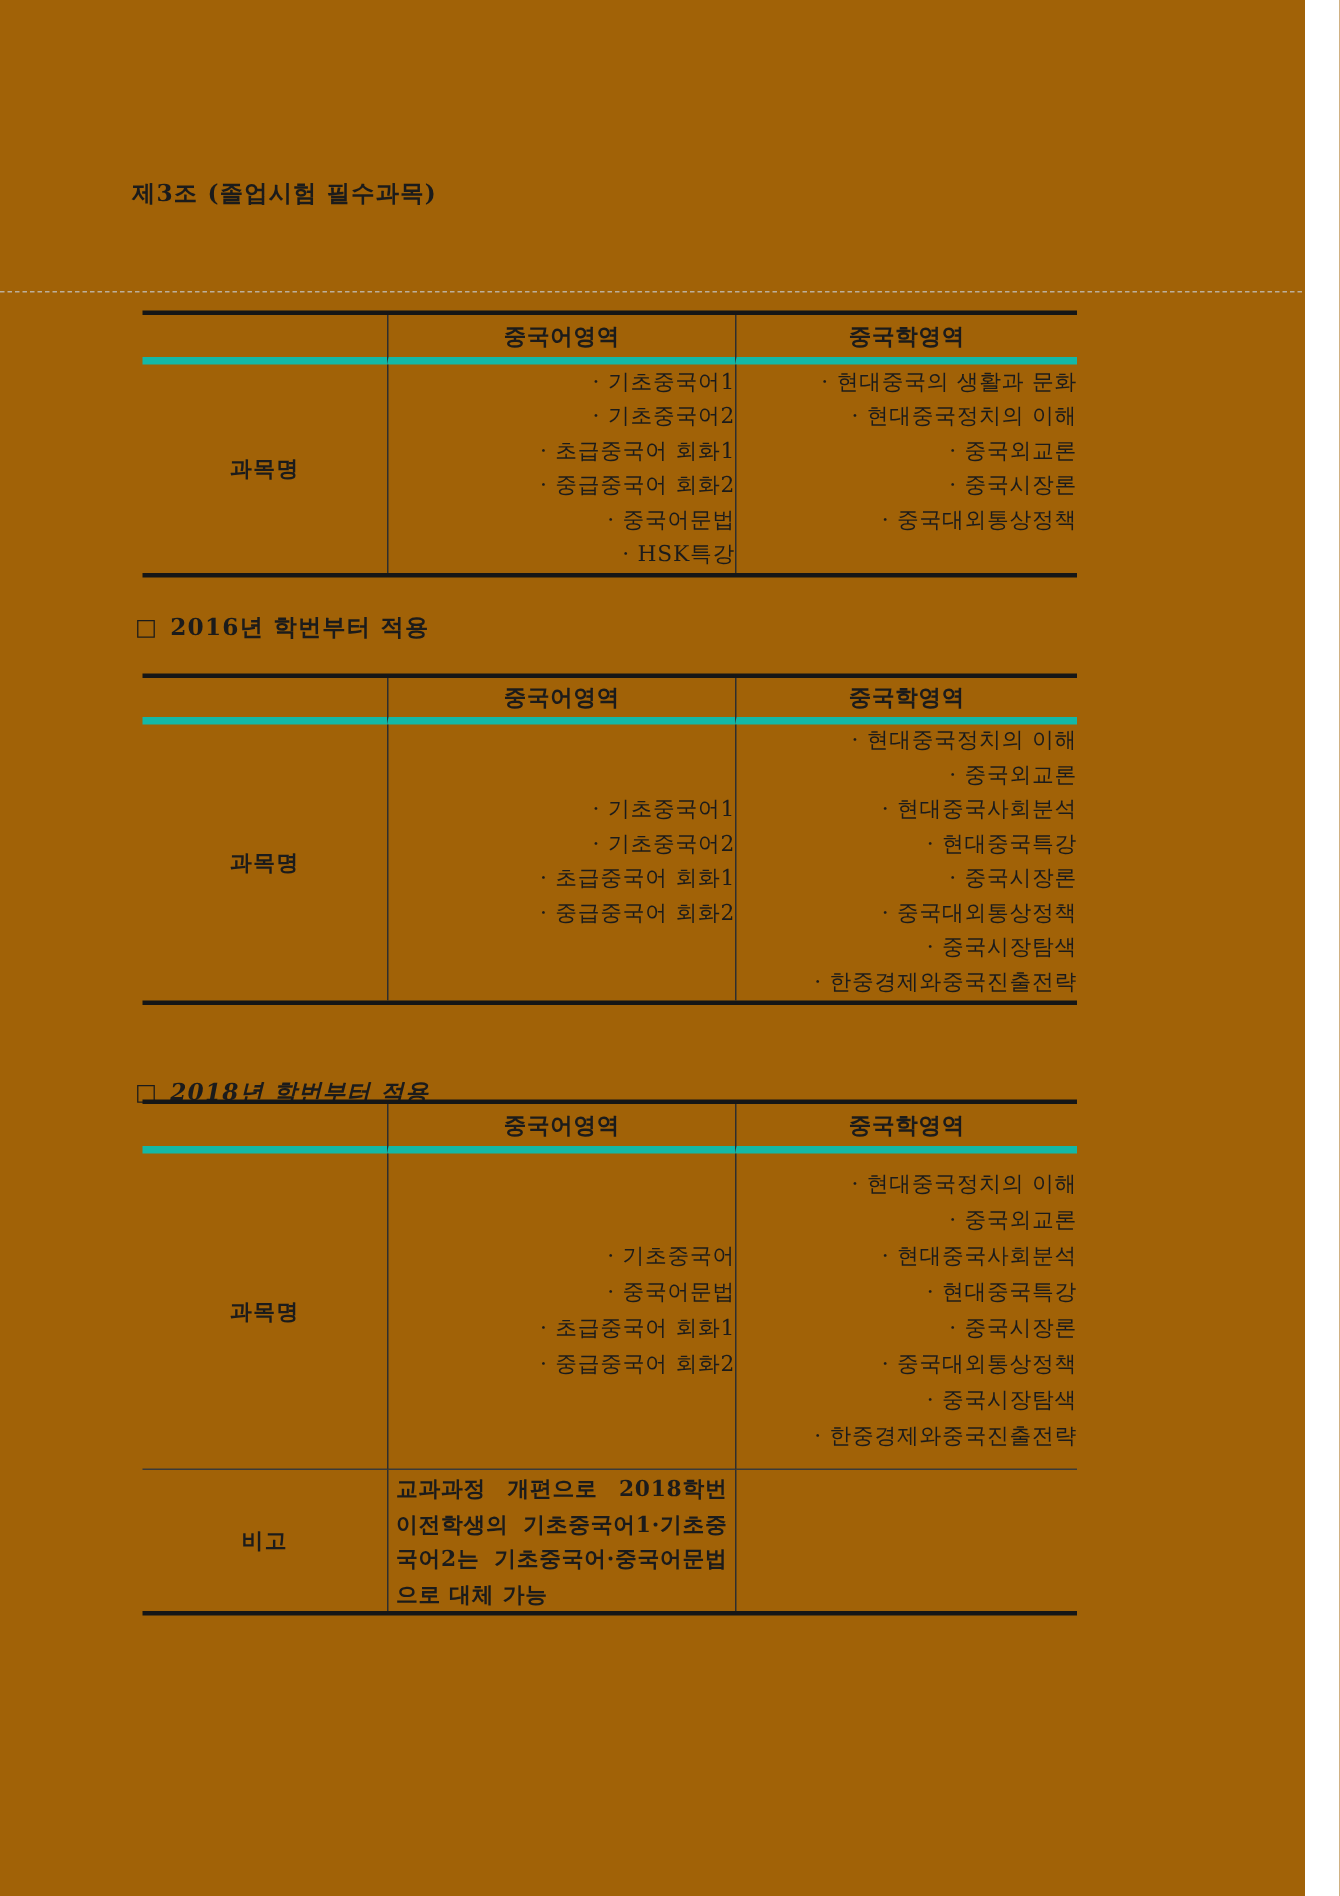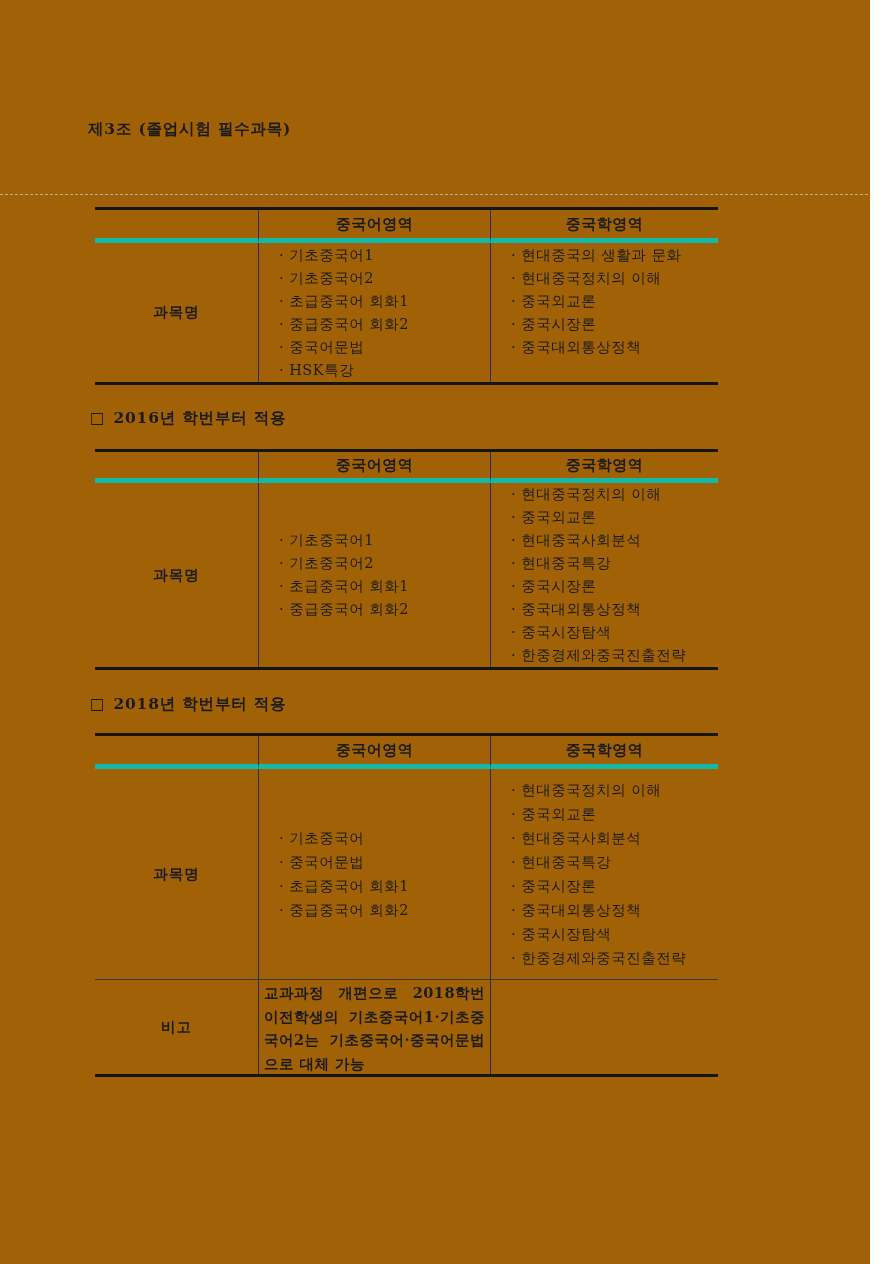--- a/index.html
+++ b/index.html
@@ -25,21 +25,21 @@
     border-top: 1px dashed #c3c3c0; opacity: 0.8;
   }
   .sec-heading {
     position: absolute;
     font-size: 15.5px; font-weight: bold; letter-spacing: 0.8px;
     white-space: nowrap;
   }
   .sec-heading .marker { margin-right: 8px; font-weight: normal; }
   .h1 { left: 90px; top: 171px; }
   .h2 { left: 90px; top: 408px; }
-  .h3 { left: 90px; top: 694px; }
+  .h3 { left: 90px; top: 718px; font-style: italic; }
 
   .tbl {
     position: absolute; left: 95px; width: 623px;
     display: grid;
     grid-template-columns: 163px 232px 228px;
     border-top: 3px solid #161616;
     border-bottom: 3px solid #161616;
     font-size: 14.5px;
     letter-spacing: 0.5px;
   }
@@ -51,21 +51,21 @@
   .vline { border-left: 1px solid #2e2e2e; }
   .hcell {
     display: flex; align-items: center; justify-content: center;
     font-weight: bold; font-size: 15px;
     border-bottom: 5px solid #14b8a6;
   }
   .label-cell {
     display: flex; align-items: center; justify-content: center;
     font-weight: bold; letter-spacing: 1px;
   }
-  .list { padding-left: 20px; }
+  .list { padding-left: 20px; text-align: right; }
   .t1 .list { line-height: 23px; padding-top: 1px; }
   .t2 .list { line-height: 23px; }
   .t3 .list { line-height: 24px; padding-top: 9px; }
   .vcenter { display: flex; flex-direction: column; justify-content: center; padding-top: 0 !important; }
   .line { white-space: nowrap; }
   .sep { border-bottom: 1px solid #3a3a3a; }
   .remark-cell {
     line-height: 23.5px; padding: 1px 5px 0 5px;
     text-align: justify; word-break: break-all; font-weight: bold;
   }

